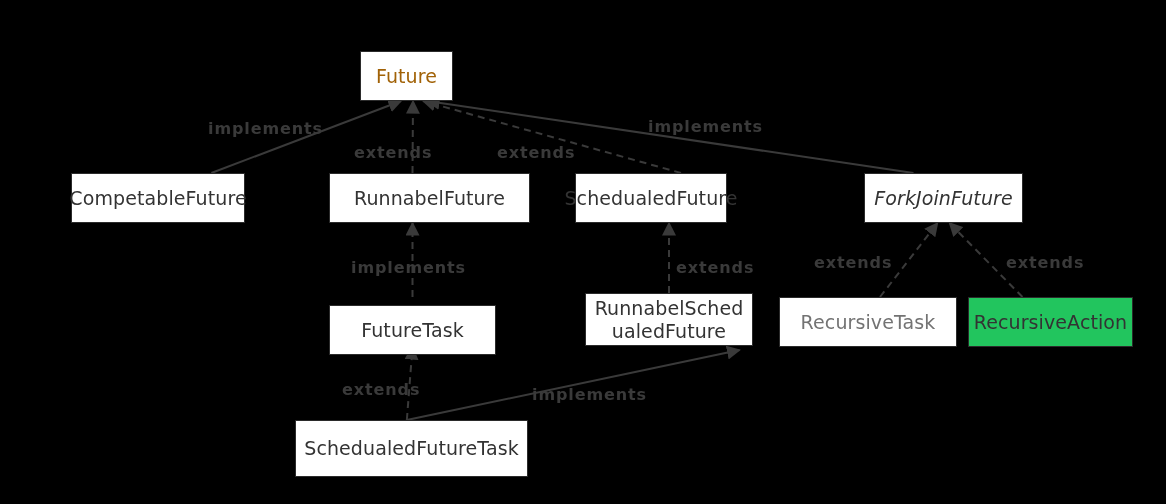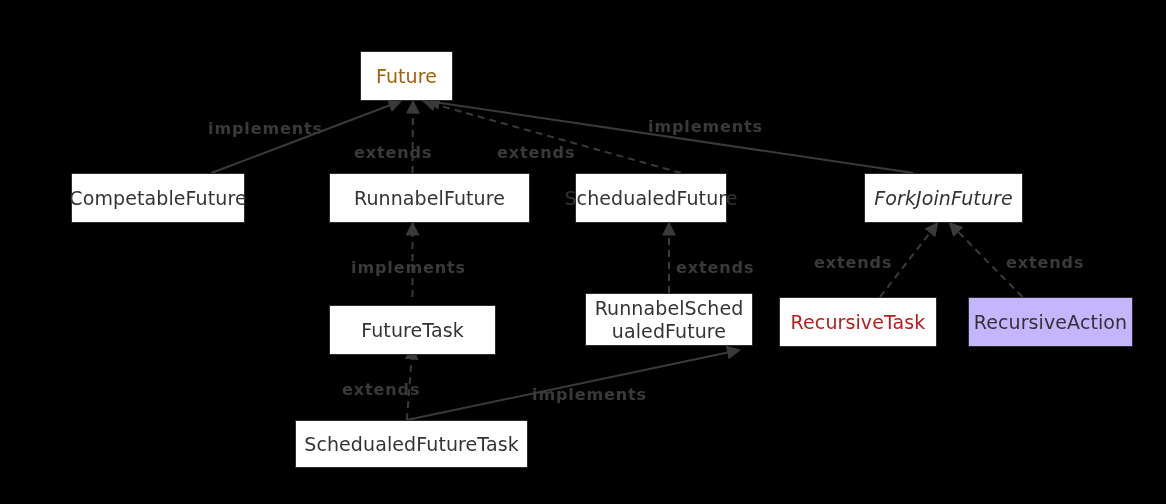--- a/index.html
+++ b/index.html
@@ -96,27 +96,27 @@
       <div class="node-box" style="left: 864px; top: 173px; width: 159px; height: 50px; background: rgb(255, 255, 255); border-color: rgb(43, 43, 43); color: rgb(51, 51, 51); font-style: italic;">
         <span class="node-label">ForkJoinFuture</span>
       </div>
       <div class="node-box" style="left: 329px; top: 297px; width: 167px; height: 50px; background: rgb(255, 255, 255); border-color: rgb(43, 43, 43); color: rgb(51, 51, 51); margin-top: 8px;">
         <span class="node-label">FutureTask</span>
       </div>
       <div class="node-box" style="left: 585px; top: 293px; width: 168px; height: 53px; background: rgb(255, 255, 255); border-color: rgb(43, 43, 43); color: rgb(51, 51, 51);">
         <span class="node-label">RunnabelSched
 ualedFuture</span>
       </div>
-      <div class="node-box" style="left: 779px; top: 297px; width: 158px; height: 50px; background: rgb(255, 255, 255); border-color: rgb(43, 43, 43); color: #b91c1c;">
+      <div class="node-box" style="left: 779px; top: 297px; width: 178px; height: 50px; background: rgb(255, 255, 255); border-color: rgb(43, 43, 43); color: #737373;">
         <span class="node-label">RecursiveTask</span>
       </div>
-      <div class="node-box" style="left: 968px; top: 297px; width: 165px; height: 50px; background: #c4b5fd; border-color: rgb(43, 43, 43); color: rgb(51, 51, 51);">
+      <div class="node-box" style="left: 968px; top: 297px; width: 165px; height: 50px; background: #22c55e; border-color: rgb(43, 43, 43); color: rgb(51, 51, 51);">
         <span class="node-label">RecursiveAction</span>
       </div>
-      <div class="node-box" style="left: 295px; top: 420px; width: 233px; height: 48px; background: rgb(255, 255, 255); border-color: rgb(43, 43, 43); color: rgb(51, 51, 51); text-align: center;">
+      <div class="node-box" style="left: 295px; top: 420px; width: 233px; height: 57px; background: rgb(255, 255, 255); border-color: rgb(43, 43, 43); color: rgb(51, 51, 51); text-align: center;">
         <span class="node-label">SchedualedFutureTask</span>
       </div>
     </div>
   <div id="edge-label-layer">
       <div class="edge-label" style="left: 208px; top: 119px; color: rgb(58, 58, 58);">implements</div>
       <div class="edge-label" style="left: 354px; top: 143px; color: rgb(58, 58, 58);">extends</div>
       <div class="edge-label" style="left: 497px; top: 143px; color: rgb(58, 58, 58);">extends</div>
       <div class="edge-label" style="left: 648px; top: 117px; color: rgb(58, 58, 58);">implements</div>
       <div class="edge-label" style="left: 351px; top: 258px; color: rgb(58, 58, 58);">implements</div>
       <div class="edge-label" style="left: 676px; top: 258px; color: rgb(58, 58, 58);">extends</div>

